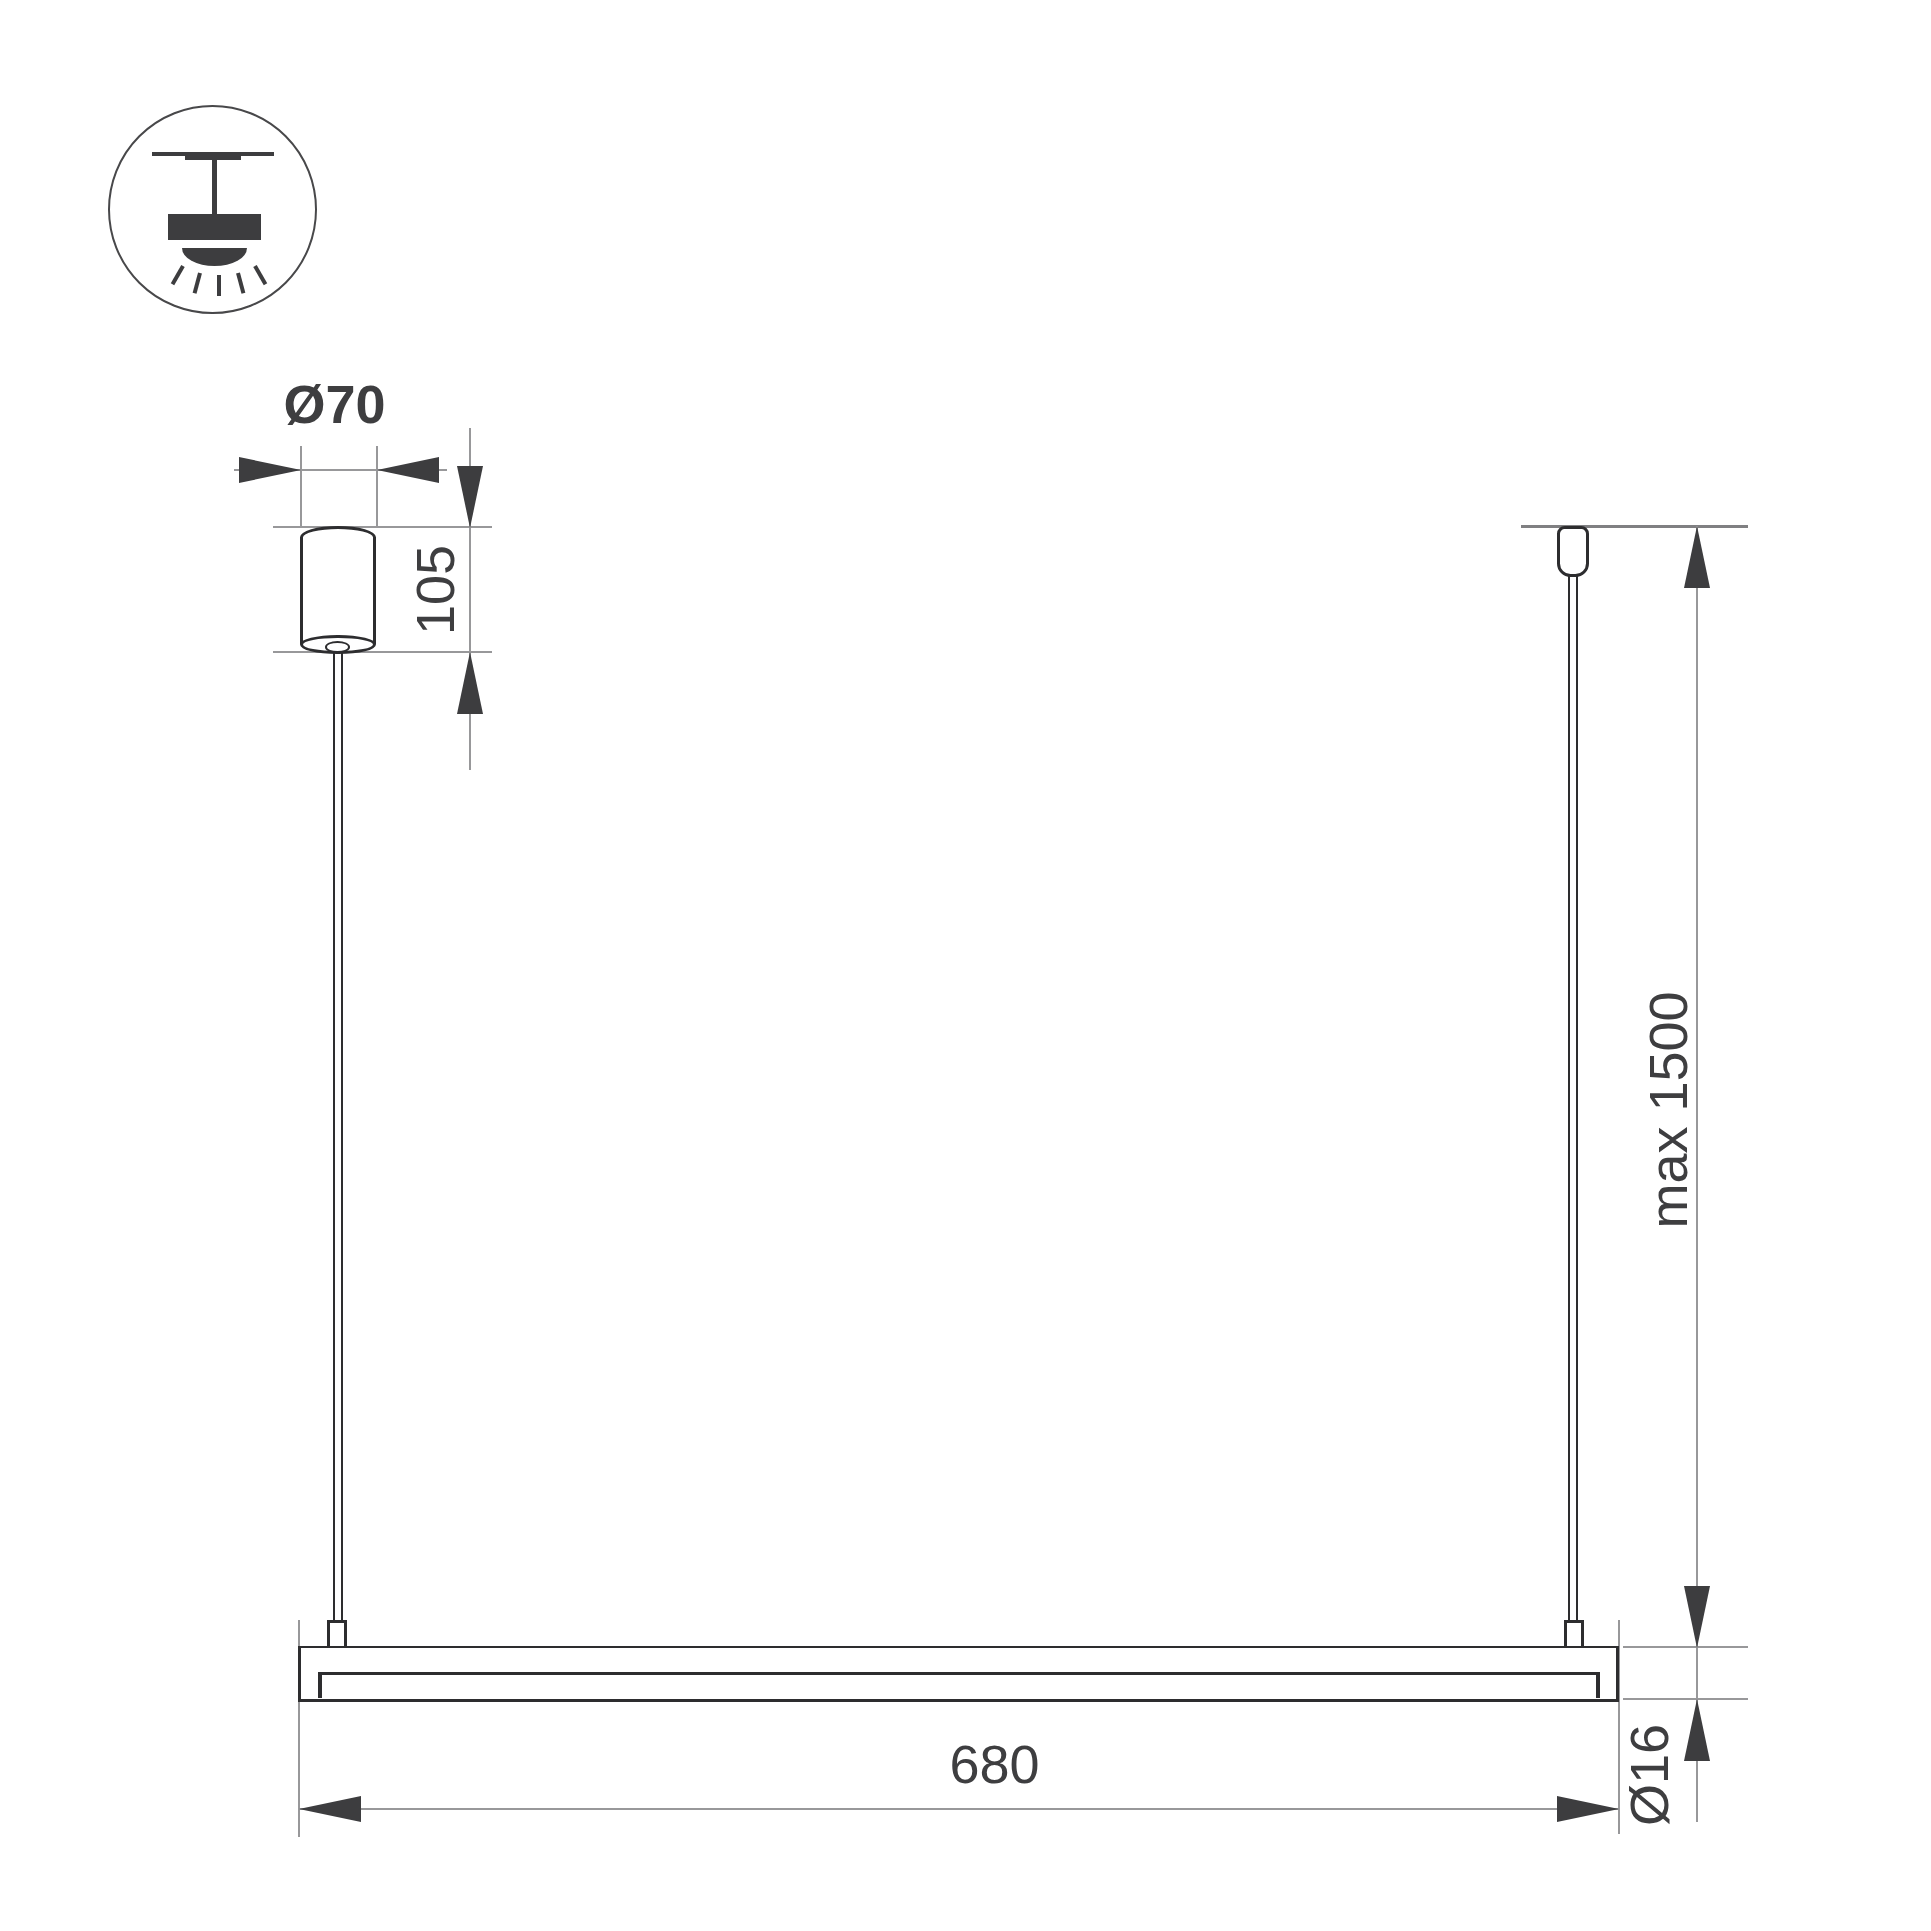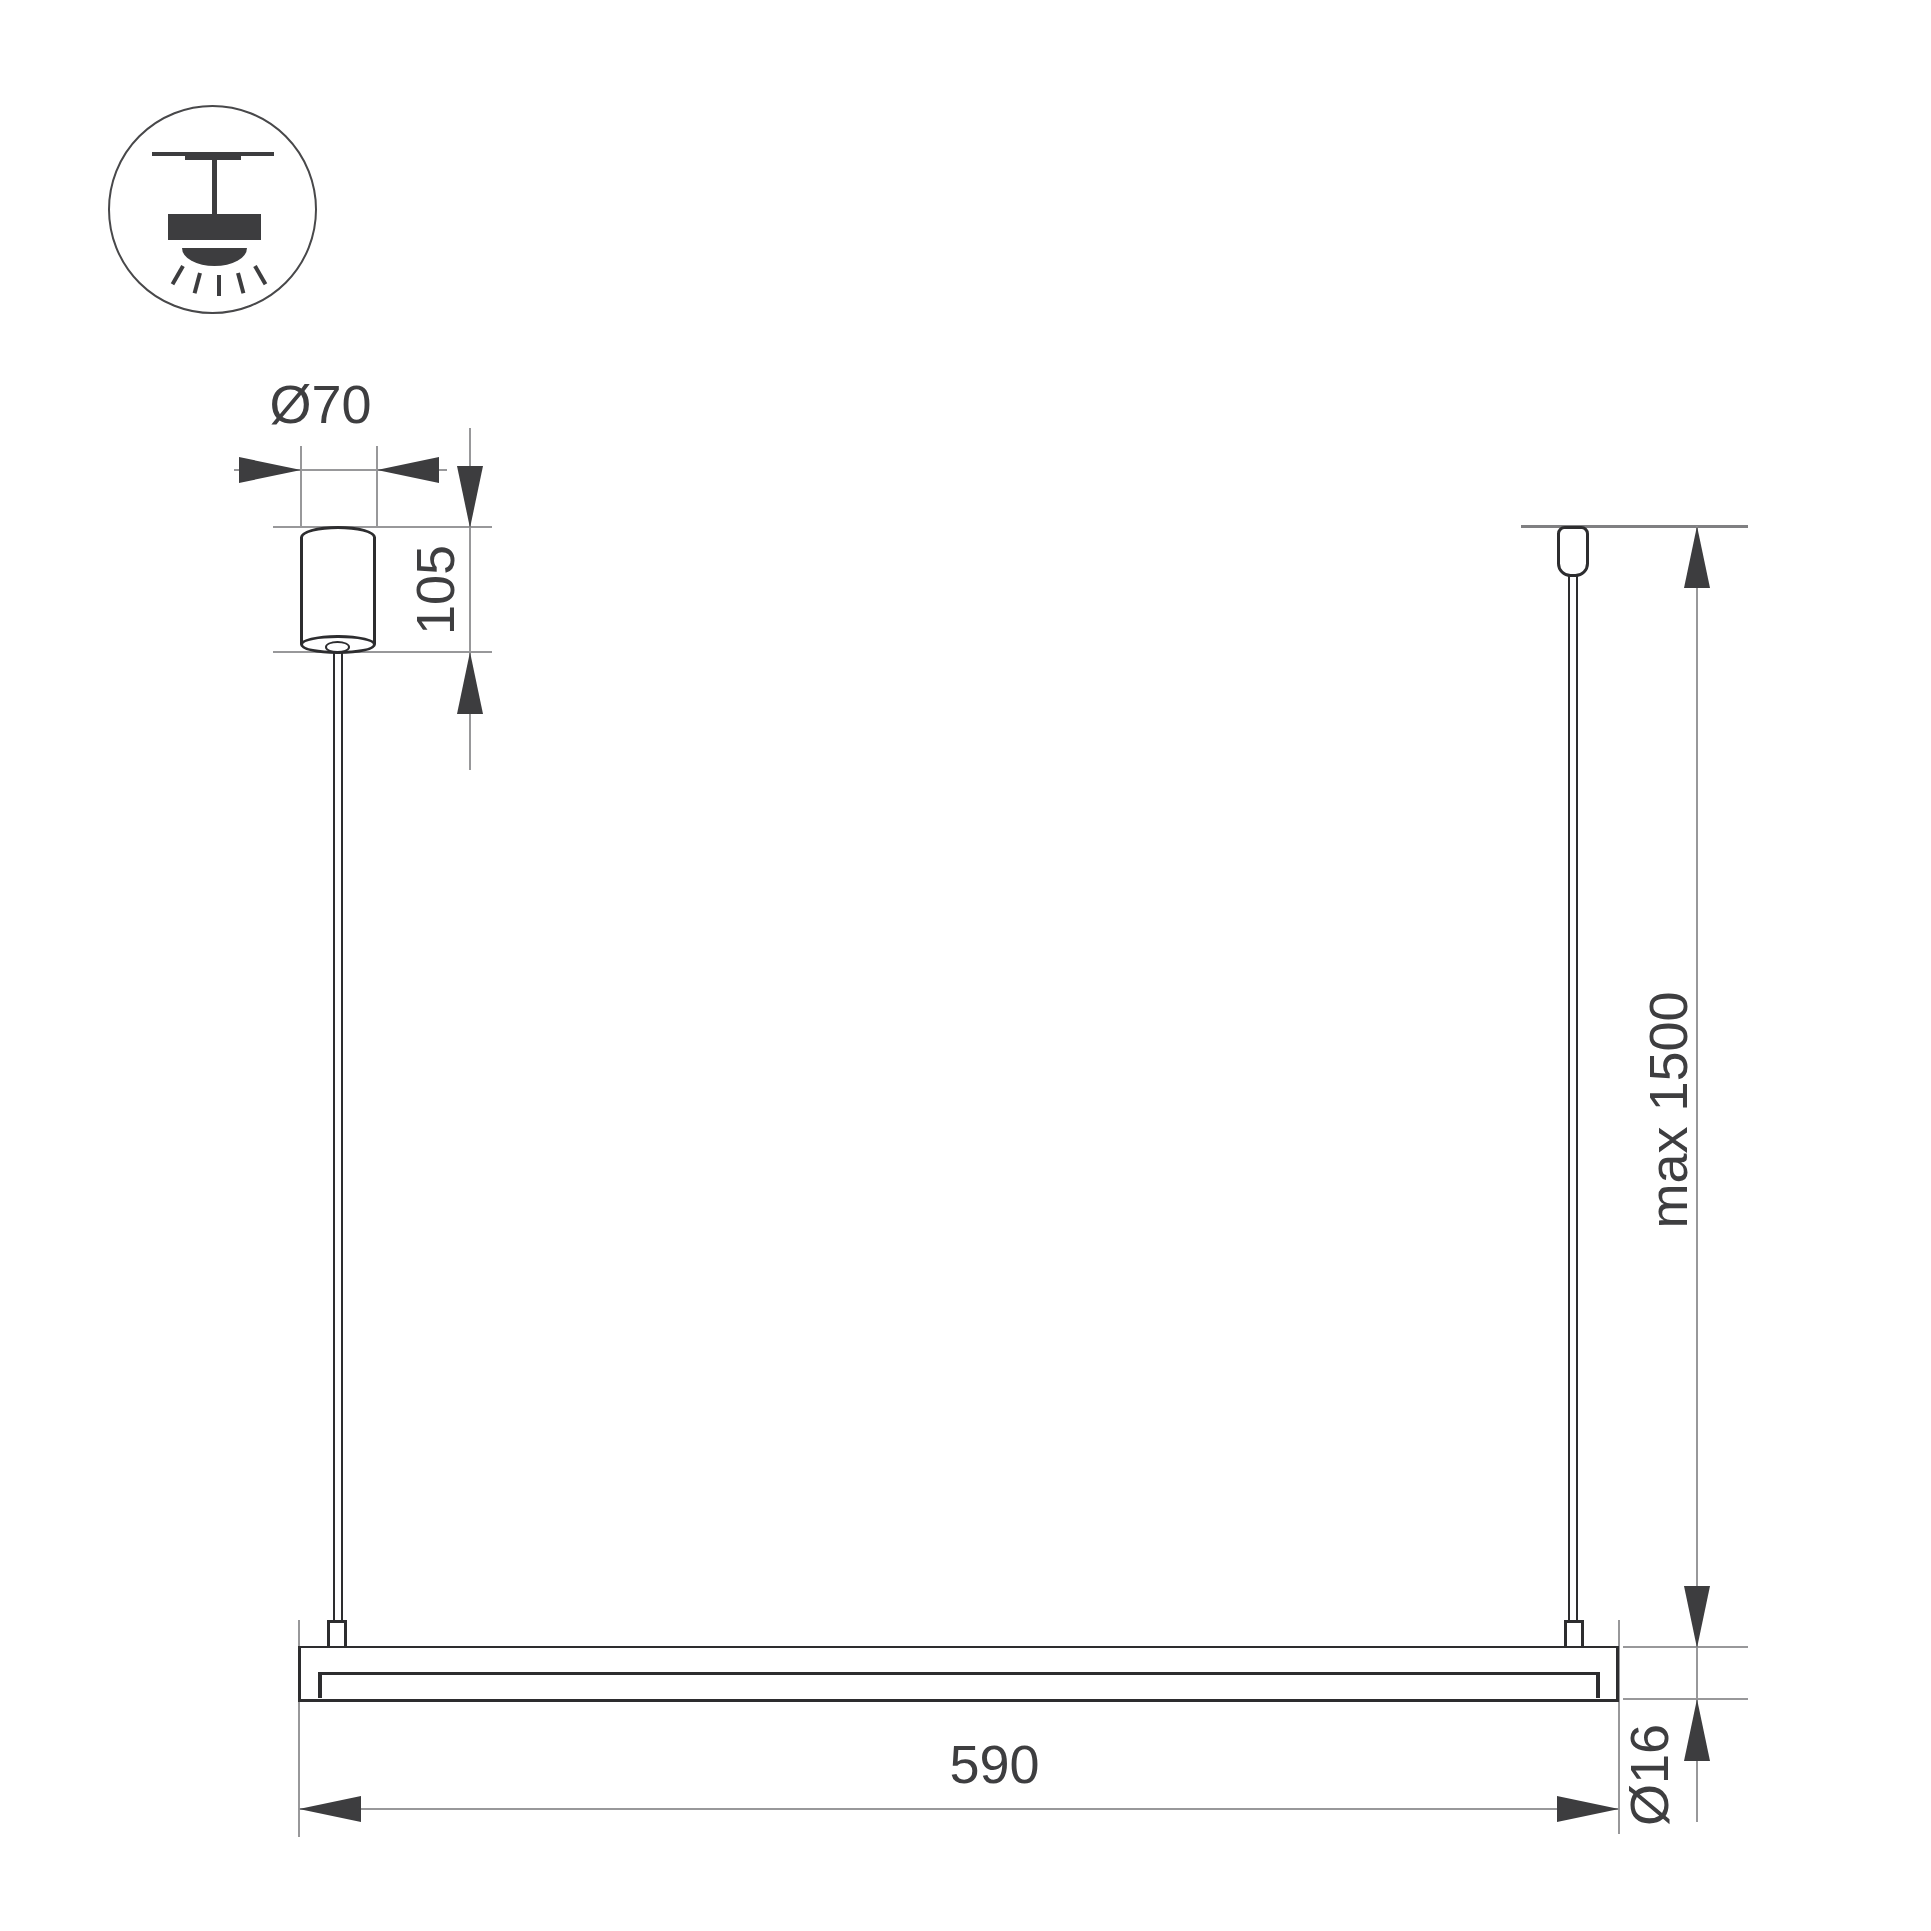--- a/index.html
+++ b/index.html
@@ -83,20 +83,20 @@
   <div class="arr arr-right" style="left:239px;top:457px;"></div>
   <div class="arr arr-left" style="left:377px;top:457px;"></div>
   <div class="arr arr-down" style="left:457px;top:466px;"></div>
   <div class="arr arr-up" style="left:457px;top:652px;"></div>
   <div class="arr arr-up" style="left:1684px;top:526px;"></div>
   <div class="arr arr-down" style="left:1684px;top:1586px;"></div>
   <div class="arr arr-up" style="left:1684px;top:1699px;"></div>
   <div class="arr arr-left" style="left:299px;top:1796px;"></div>
   <div class="arr arr-right" style="left:1557px;top:1796px;"></div>
 
-  <div class="dim-label" style="left:224px;top:377px;width:193px;">Ø70</div>
+  <div class="dim-label" style="left:238px;top:377px;width:193px;font-weight:bold;">Ø70</div>
   <div class="dim-label rot" style="left:362px;top:563px;width:145px;">105</div>
   <div class="dim-label rot" style="left:1523px;top:1083px;width:290px;">max 1500</div>
   <div class="dim-label rot" style="left:1572px;top:1748px;width:154px;">Ø16</div>
-  <div class="dim-label" style="left:898px;top:1737px;width:193px;">590</div>
+  <div class="dim-label" style="left:898px;top:1737px;width:193px;">680</div>
 
 </div>
 
 
 </body></html>

